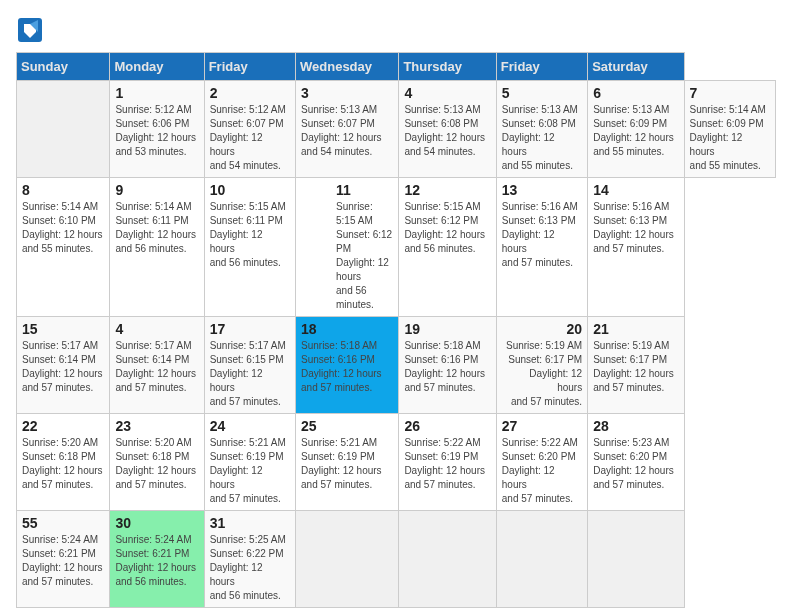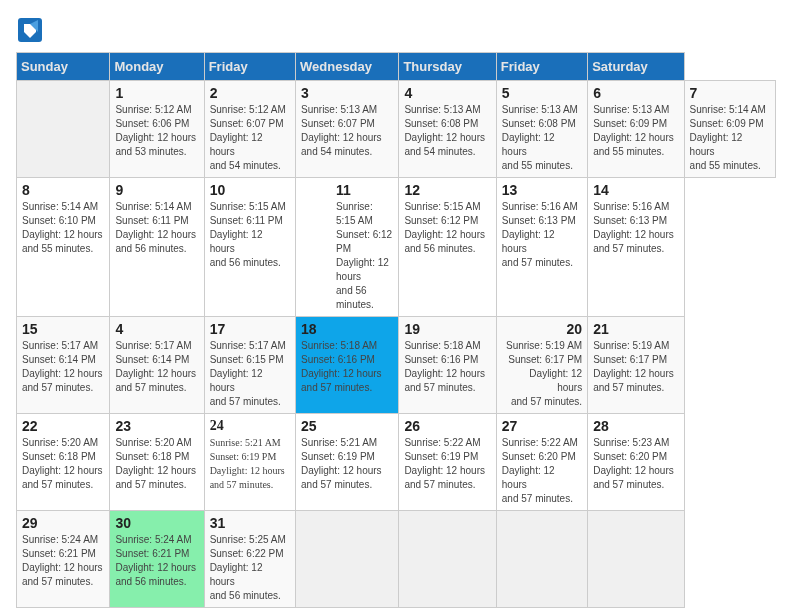--- a/index.html
+++ b/index.html
@@ -276,21 +276,21 @@
 Daylight: 12 hours
 and 57 minutes.</div>
         </td>
         <td style="background: rgb(255, 255, 255);">
           <span class="day-number">23</span>
           <div class="day-info" style="white-space: pre-line;">Sunrise: 5:20 AM
 Sunset: 6:18 PM
 Daylight: 12 hours
 and 57 minutes.</div>
         </td>
-        <td style="background: rgb(255, 255, 255); font-family: Liberation Serif, serif;">
+        <td style="background: rgb(255, 255, 255);">
           <span class="day-number">24</span>
           <div class="day-info" style="white-space: pre-line;">Sunrise: 5:21 AM
 Sunset: 6:19 PM
 Daylight: 12 hours
 and 57 minutes.</div>
         </td>
         <td style="background: rgb(255, 255, 255);">
           <span class="day-number">25</span>
           <div class="day-info" style="white-space: pre-line;">Sunrise: 5:21 AM
 Sunset: 6:19 PM
@@ -314,21 +314,21 @@
         <td style="background: rgb(255, 255, 255);">
           <span class="day-number">28</span>
           <div class="day-info" style="white-space: pre-line;">Sunrise: 5:23 AM
 Sunset: 6:20 PM
 Daylight: 12 hours
 and 57 minutes.</div>
         </td>
       </tr>
       <tr>
         <td style="background: rgb(249, 249, 249);">
-          <span class="day-number">29</span>
+          <span class="day-number">55</span>
           <div class="day-info" style="white-space: pre-line;">Sunrise: 5:24 AM
 Sunset: 6:21 PM
 Daylight: 12 hours
 and 57 minutes.</div>
         </td>
         <td style="background: #86efac;">
           <span class="day-number">30</span>
           <div class="day-info" style="white-space: pre-line;">Sunrise: 5:24 AM
 Sunset: 6:21 PM
 Daylight: 12 hours

